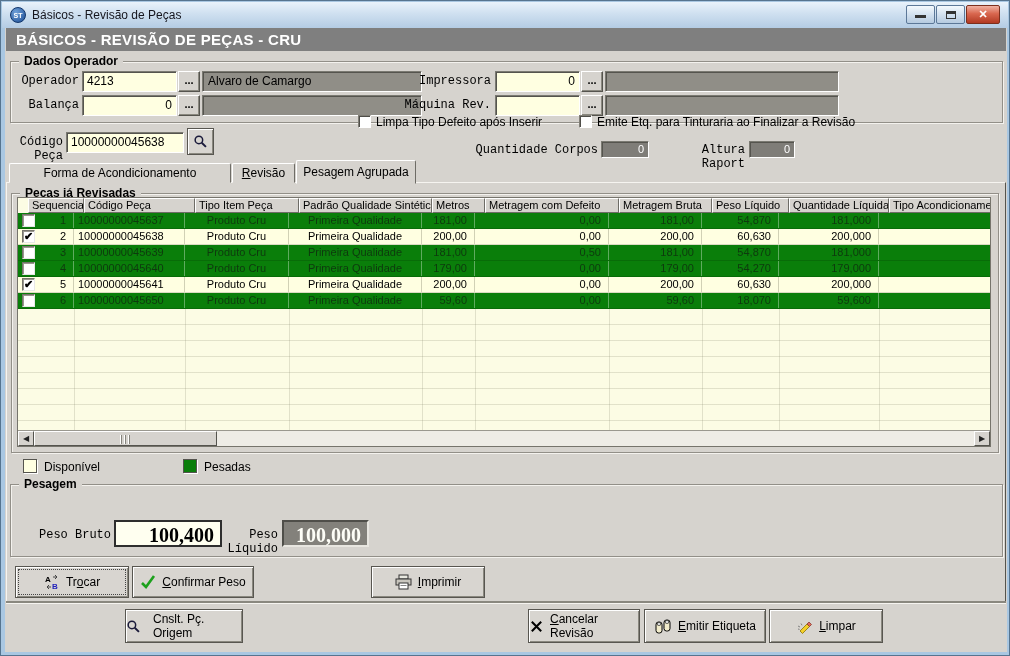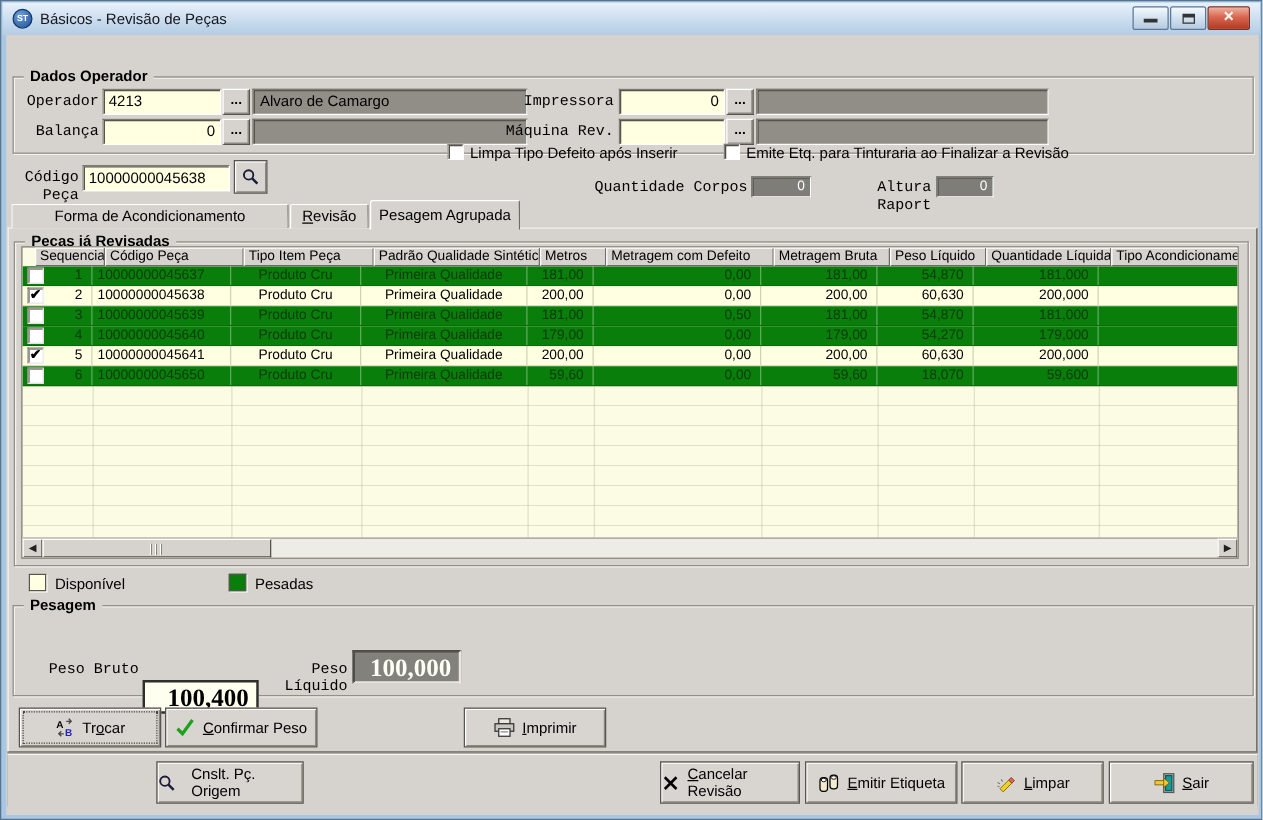--- a/index.html
+++ b/index.html
@@ -111,20 +111,21 @@
     <div class="win-btn">
         <span class="glyph-min"></span>
       </div>
     <div class="win-btn">
         <span class="glyph-max"></span>
       </div>
     <div class="win-btn close"><span>✕</span></div>
   </div>
 
   <div class="client"></div>
+  <div class="hdrbar">BÁSICOS - REVISÃO DE PEÇAS - CRU</div>
 
   <div class="groupbox" style="left:9px; top:60px; width:993px; height:62px;">
     <span class="cap">Dados Operador</span>
   </div>
   <div class="lbl" style="left:8px; top:73px; width:70px;">Operador</div>
   <div class="inp" style="left:81px; top:70px; width:95px;">4213</div>
   <div class="dots" style="left:177px; top:70px;">...</div>
   <div class="ro" style="left:201px; top:70px; width:220px;">Alvaro de Camargo</div>
 
   <div class="lbl" style="left:8px; top:97px; width:70px;">Balança</div>
@@ -298,21 +299,21 @@
 
   <div class="sw" style="left:22px; top:458px; background:#FFFFE1; z-index:4;"></div>
   <div class="legend-lbl" style="left:43px; top:459px; z-index:4;">Disponível</div>
   <div class="sw" style="left:182px; top:458px; background:#0A7E0A; z-index:4;"></div>
   <div class="legend-lbl" style="left:203px; top:459px; z-index:4;">Pesadas</div>
 
   <div class="groupbox" style="left:9px; top:483px; width:993px; height:73px; z-index:3;">
     <span class="cap">Pesagem</span>
   </div>
   <div class="lbl" style="left:30px; top:527px; width:80px; z-index:4;">Peso Bruto</div>
-  <div class="weightbox bruto" style="left:113px; top:519px; width:93px; z-index:4;margin-top:24px;">100,400</div>
+  <div class="weightbox bruto" style="left:113px; top:519px; width:108px; z-index:4;">100,400</div>
   <div class="lbl" style="left:209px; top:527px; width:68px; z-index:4;">Peso Líquido</div>
   <div class="weightbox liquido" style="left:281px; top:519px; width:87px; z-index:4;">100,000</div>
 
   <div class="btn focused" style="left:14px; top:565px; width:114px; height:32px; z-index:4;">
     <svg width="16" height="16" viewBox="0 0 16 16">
       <text x="1" y="8" font-size="8" font-weight="bold" fill="#000">A</text>
       <text x="8" y="15" font-size="8" font-weight="bold" fill="#2222bb">B</text>
       <path d="M9 3 h4 m-2 -2 l2 2 l-2 2" stroke="#444" fill="none" stroke-width="1"></path>
       <path d="M7 13 h-4 m2 2 l-2 -2 l2 -2" stroke="#444" fill="none" stroke-width="1"></path>
     </svg>
@@ -358,23 +359,14 @@
     <span><span class="u">E</span><span>mitir Etiqueta</span></span>
   </div>
   <div class="btn" style="left:768px; top:608px; width:114px; height:34px; z-index:7;">
     <svg width="17" height="16" viewBox="0 0 17 16">
       <path d="M4 13 L11 6 L13.5 8.5 L6.5 15.5 Z" fill="#f4cf2a" stroke="#8a7400" stroke-width=".8"></path>
       <path d="M11 6 L13 4 L15.5 6.5 L13.5 8.5 Z" fill="#e06a5a" stroke="#8a3a30" stroke-width=".8"></path>
       <path d="M2 8 l2 1 M2 11 l1.6 .4 M5 5.5 l1 1.8" stroke="#777" stroke-width=".9"></path>
     </svg>
     <span><span class="u">L</span><span>impar</span></span>
   </div>
-  <div class="btn" style="left:886px; top:608px; width:116px; height:34px; z-index:7;">
-    <svg width="17" height="17" viewBox="0 0 17 17">
-      <rect x="8" y="1" width="8" height="15" fill="#bdbab2" stroke="#555"></rect>
-      <rect x="9.5" y="2.5" width="5" height="12" fill="#129c9c" stroke="#0b5e5e"></rect>
-      <rect x="1" y="6.5" width="8" height="3.4" fill="#f2c63a" stroke="#7a6000" stroke-width=".7"></rect>
-      <path d="M8 4.5 L12.5 8.2 L8 12 Z" fill="#f2c63a" stroke="#7a6000" stroke-width=".7"></path>
-    </svg>
-    <span><span class="u">S</span><span>air</span></span>
-  </div>
 
 </div>
 
 </body></html>

